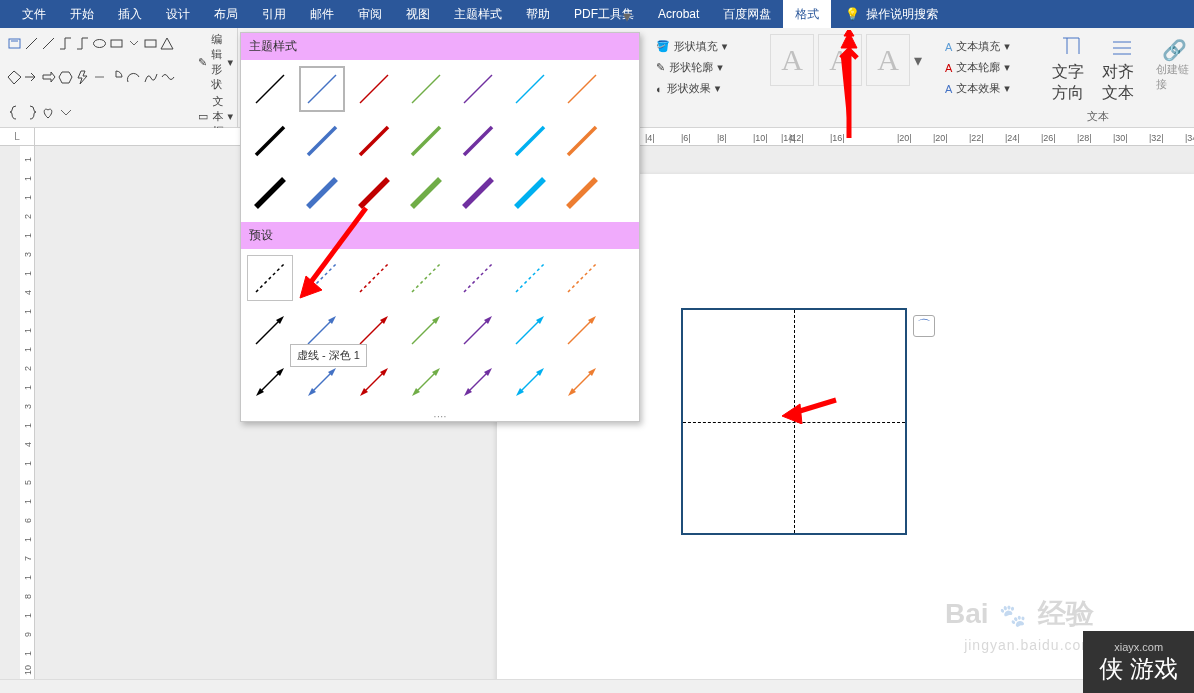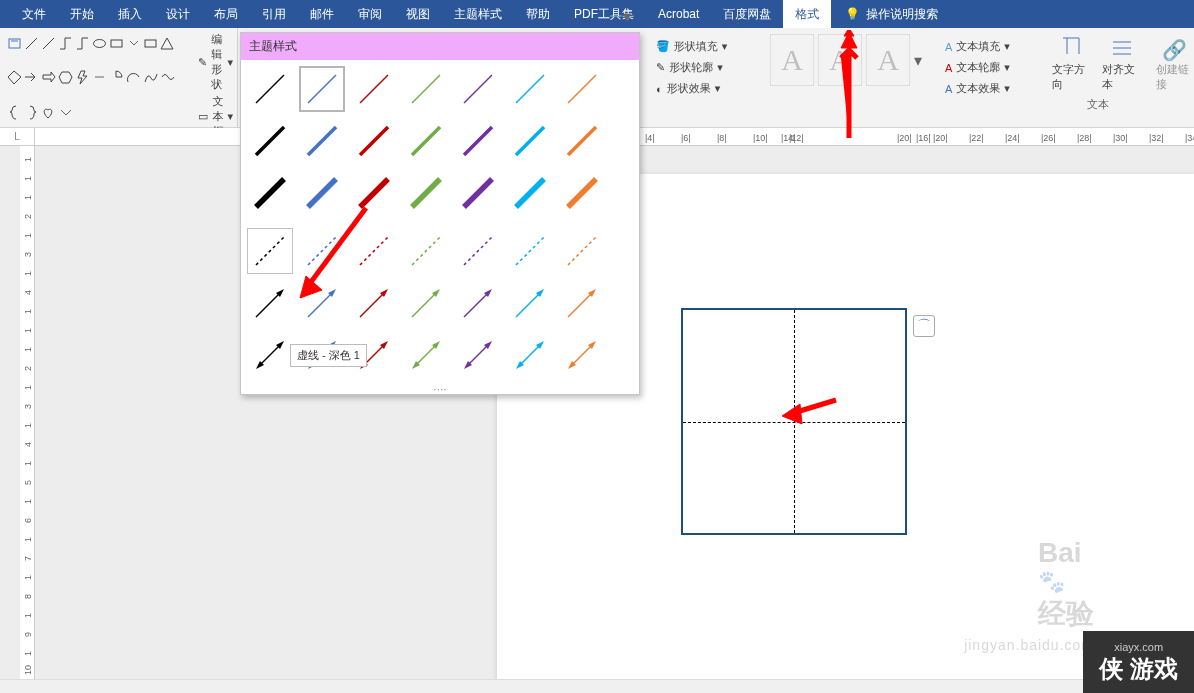--- a/index.html
+++ b/index.html
@@ -39,21 +39,21 @@
 
 .fill-group { width: 90px; padding: 8px 6px 0; font-size: 11px; color: #444; position: absolute; left: 650px; }
 .fill-group .item { display: flex; align-items: center; gap: 4px; padding: 3px 0; }
 .wordart-group { width: 172px; position: absolute; left: 764px; display:flex; flex-direction:column; }
 .wordart-row { display:flex; gap:4px; padding:6px; }
 .wordart-a { width: 44px; height: 52px; border: 1px solid #ddd; display:flex; align-items:center; justify-content:center; font-size: 30px; font-weight: 500; color: #c0c0c0; font-family: Georgia, serif; }
 .wordart-tools { position: absolute; left: 945px; width: 92px; padding-top: 8px; font-size: 11px; color: #444; display:flex; flex-direction:column; }
 .wordart-tools .item { display: flex; align-items: center; gap: 4px; padding: 3px 0; }
 .text-group { position: absolute; left: 1048px; display:flex; flex-direction:column; width:100px; }
 .text-btns { display:flex; padding: 6px 4px 2px; gap: 8px; }
-.text-btn { display:flex; flex-direction:column; align-items:center; font-size:11px; color:#444;justify-content:space-between; }
+.text-btn { display:flex; flex-direction:column; align-items:center; font-size:16px; color:#444;justify-content:space-between; }
 .text-btn svg { width: 28px; height: 28px; }
 .text-group .lbl { text-align:center; font-size:11px; color:#666; padding:3px 0; margin-top:auto; }
 .link-group { position: absolute; left: 1156px; padding-top:10px; display:flex; flex-direction:column; align-items:center; font-size:11px; color:#999; }
 
 
 .ruler-h { position: absolute; top: 128px; left: 35px; right: 0; height: 18px; background: #fff; border-bottom: 1px solid #ccc; font-size: 9px; color: #666; display:flex; align-items:center; overflow:hidden; }
 .ruler-h .tick { position: absolute; bottom: 2px; }
 .ruler-v { position: absolute; top: 146px; left: 20px; width: 15px; bottom: 14px; background: #fff; border-right: 1px solid #ccc; font-size: 9px; color: #666; }
 .ruler-v .tick { position: absolute; left: 3px; transform: rotate(-90deg); transform-origin: left top; white-space:nowrap; }
 
@@ -65,27 +65,27 @@
 .drawn-square { position: absolute; left: 184px; top: 134px; width: 226px; height: 227px; border: 2px solid #1f4e79; background: #fff; }
 .dashed-v { position: absolute; left: 50%; top: 0; bottom: 0; border-left: 1.5px dashed #000; }
 .dashed-h { position: absolute; top: 50%; left: 0; right: 0; border-top: 1.5px dashed #000; }
 .layout-icon { position: absolute; right: -30px; top: 5px; width: 22px; height: 22px; border: 1px solid #aaa; border-radius: 3px; background: #fff; display:flex; align-items:center; justify-content:center; font-size: 14px; color: #4472c4; }
 
 
 .red-arrow { position: absolute; z-index: 70; }
 .red-arrow svg path { stroke: #ff0000; fill: #ff0000; }
 
 
-.baidu-wm { position: absolute; right: 100px; bottom: 60px; opacity: 0.25; font-size: 28px; font-weight: bold; color: #666; display:flex; align-items:baseline; gap: 0; flex-direction: column; }
+.baidu-wm { position: absolute; right: 100px; bottom: 60px; opacity: 0.25; font-size: 28px; font-weight: bold; color: #666; display:flex; align-items:baseline; gap: 11px; }
 .baidu-wm .paw { font-size: 22px; }
 .baidu-sub { position: absolute; right: 100px; bottom: 40px; opacity: 0.25; font-size: 14px; color: #666; letter-spacing: 1px; }
 
 
 .xiayx { position: absolute; right: 0; bottom: 0; background: #333; color: #fff; padding: 10px 16px 8px; font-size: 12px; text-align: center; }
-.xiayx .big { font-size: 24px; font-weight: bold; display:flex; align-items:center; gap:4px;text-align:right; }
+.xiayx .big { font-size: 24px; font-weight: normal; display:flex; align-items:center; gap:4px;text-align:right; }
 .xiayx .url { font-size: 11px; color: #ccc; }
 
 
 .bottom-scroll { position:absolute; bottom:0; left:0; right:80px; height:14px; background:#f0f0f0; border-top:1px solid #ddd; }
 
 .L-badge { position:absolute; top:128px; left:0; width:35px; height:18px; background:#fff; border-right:1px solid #ccc; border-bottom:1px solid #ccc; display:flex; align-items:center; justify-content:center; font-size:10px; color:#888; }
 .corner { position:absolute; top:146px; left:0; width:20px; bottom:14px; background:#ededed; }
 </style>
 </head>
 <body>
@@ -432,20 +432,21 @@
         <svg>
           <line x1="6" y1="34" x2="34" y2="6" stroke="#00b0f0" stroke-width="5.5"></line>
         </svg>
       </div>
       <div class="style-swatch">
         <svg>
           <line x1="6" y1="34" x2="34" y2="6" stroke="#ed7d31" stroke-width="5.5"></line>
         </svg>
       </div>
     </div>
+  <div class="style-section-header">预设</div>
   <div class="style-grid" id="preset-grid">
       <div class="style-swatch hover">
         <svg>
           <line x1="6" y1="34" x2="34" y2="6" stroke="#000" stroke-width="1.5" stroke-dasharray="3,3"></line>
         </svg>
       </div>
       <div class="style-swatch">
         <svg>
           <line x1="6" y1="34" x2="34" y2="6" stroke="#4472c4" stroke-width="1.5" stroke-dasharray="3,3"></line>
         </svg>
@@ -573,21 +574,21 @@
 <div class="tooltip">虚线 - 深色 1</div>
 
 <div class="L-badge">L</div>
 <div class="ruler-h" id="ruler-h">
     <span class="tick" style="left: 610px;">|4|</span>
     <span class="tick" style="left: 646px;">|6|</span>
     <span class="tick" style="left: 682px;">|8|</span>
     <span class="tick" style="left: 718px; margin-top: 21px;">|10|</span>
     <span class="tick" style="left: 754px;">|12|</span>
     <span class="tick" style="left: 746px;">|14|</span>
-    <span class="tick" style="left: 870px; padding-left: 11px;">|16|</span>
+    <span class="tick" style="left: 784px; padding-left: 11px;">|16|</span>
     <span class="tick" style="left: 862px;">|20|</span>
     <span class="tick" style="left: 898px;">|20|</span>
     <span class="tick" style="left: 934px;">|22|</span>
     <span class="tick" style="left: 970px;">|24|</span>
     <span class="tick" style="left: 1006px;">|26|</span>
     <span class="tick" style="left: 1042px;">|28|</span>
     <span class="tick" style="left: 1078px;">|30|</span>
     <span class="tick" style="left: 1114px;">|32|</span>
     <span class="tick" style="left: 1150px;">|34|</span>
   </div>

